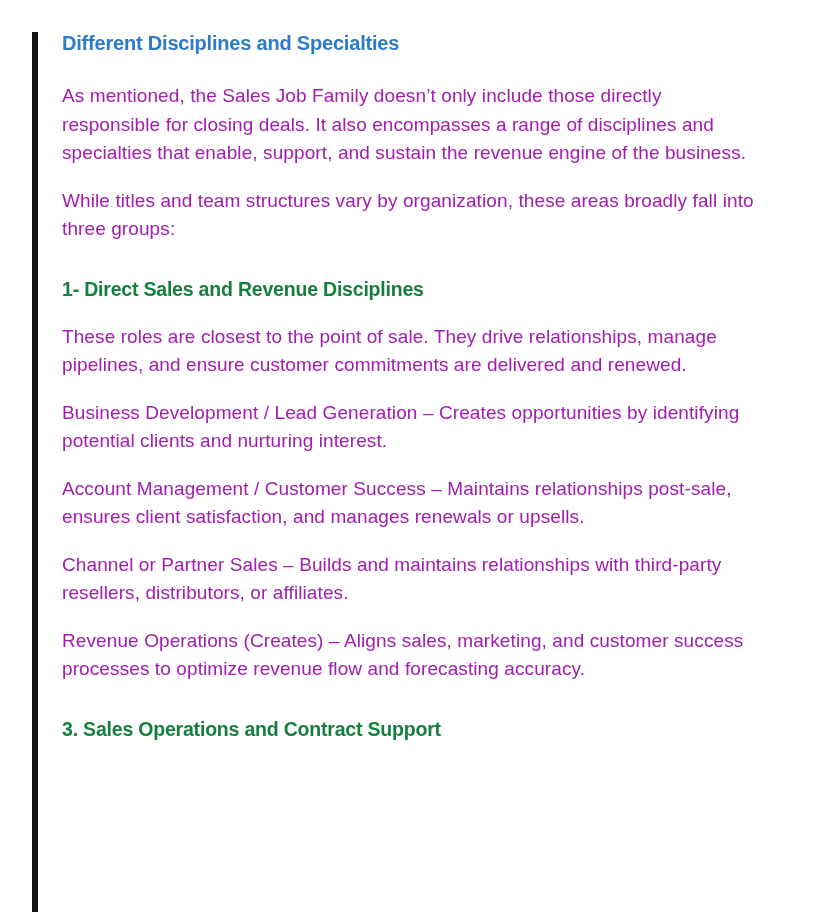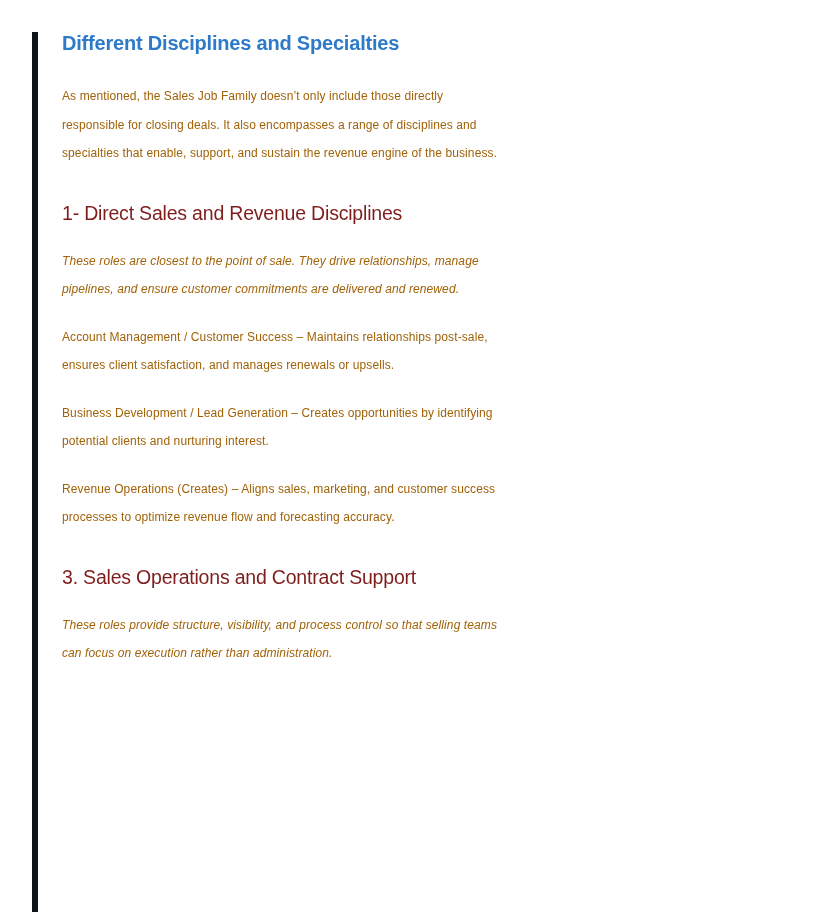--- a/index.html
+++ b/index.html
@@ -27,70 +27,72 @@
   }
   .h-blue {
     color: #2d7ac8;
     font-size: 20px;
     font-weight: 700;
     line-height: 25px;
     letter-spacing: -0.2px;
     margin-top: -1px;
   }
   .h-section {
-    color: #7f1d1d;
+    color: #15803d;
     font-size: 19.5px;
-    font-weight: 400;
+    font-weight: 700;
     letter-spacing: -0.2px;
     line-height: 24px;
     margin-top: 33px;
     margin-bottom: 22px;
   }
   .para {
-    color: #a16207;
-    font-size: 12px;
+    color: #a21caf;
+    font-size: 19px;
     font-weight: 400;
     line-height: 28.5px;
     white-space: pre-line;
     margin-top: 19px;
     letter-spacing: 0.1px;
   }
   .para.first { margin-top: 26px; }
-  .para.after-heading { margin-top: 0; font-style: italic; }
+  .para.after-heading { margin-top: 0; }
 </style>
 </head>
 <body>
 
 <div class="viewport">
   <div class="left-stripe"></div>
 
   <div class="doc">
 
     <h2 class="h-blue">Different Disciplines and Specialties</h2>
 
     <p class="para first">As mentioned, the Sales Job Family doesn’t only include those directly
 responsible for closing deals. It also encompasses a range of disciplines and
 specialties that enable, support, and sustain the revenue engine of the business.</p>
 
+    <p class="para">While titles and team structures vary by organization, these areas broadly fall into
+three groups:</p>
 
     <h3 class="h-section">1- Direct Sales and Revenue Disciplines</h3>
 
     <p class="para after-heading">These roles are closest to the point of sale. They drive relationships, manage
 pipelines, and ensure customer commitments are delivered and renewed.</p>
 
 
+    <p class="para">Business Development / Lead Generation – Creates opportunities by identifying
+potential clients and nurturing interest.</p>
+
     <p class="para">Account Management / Customer Success – Maintains relationships post-sale,
 ensures client satisfaction, and manages renewals or upsells.</p>
 
-    <p class="para">Business Development / Lead Generation – Creates opportunities by identifying
-potential clients and nurturing interest.</p>
-
+    <p class="para">Channel or Partner Sales – Builds and maintains relationships with third-party
+resellers, distributors, or affiliates.</p>
 
     <p class="para">Revenue Operations (Creates) – Aligns sales, marketing, and customer success
 processes to optimize revenue flow and forecasting accuracy.</p>
 
     <h3 class="h-section">3. Sales Operations and Contract Support</h3>
 
-    <p class="para after-heading">These roles provide structure, visibility, and process control so that selling teams
-can focus on execution rather than administration.</p>
 
   </div>
 </div>
 
 </body></html>

